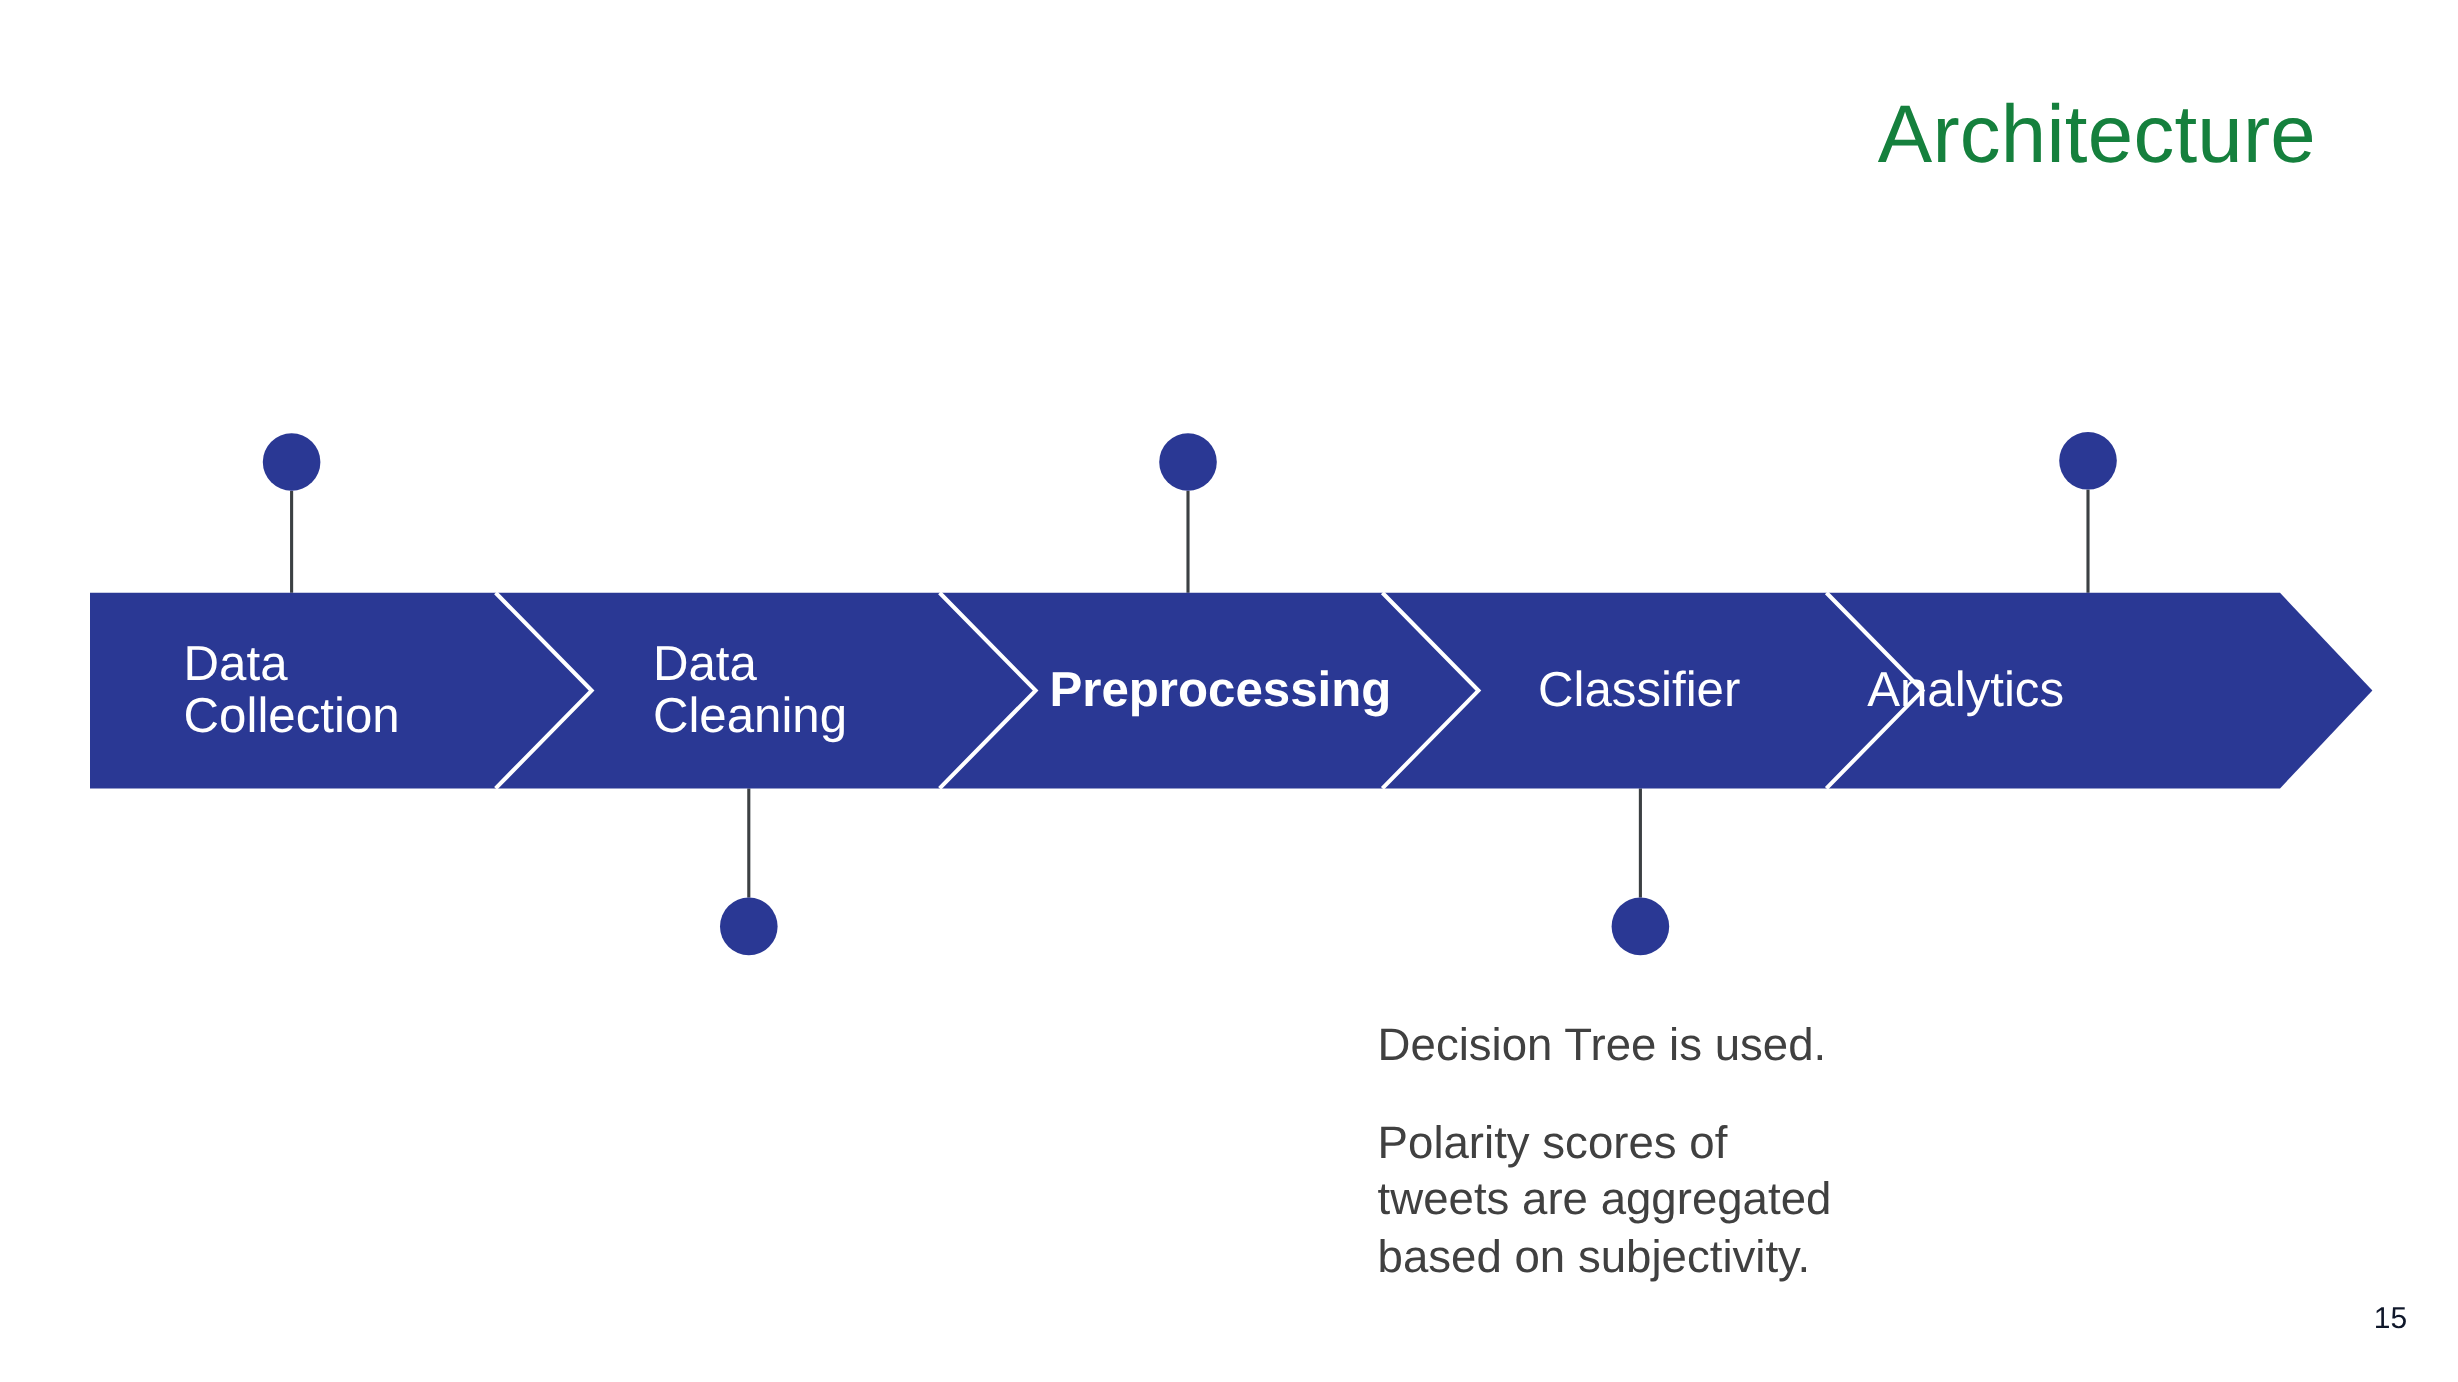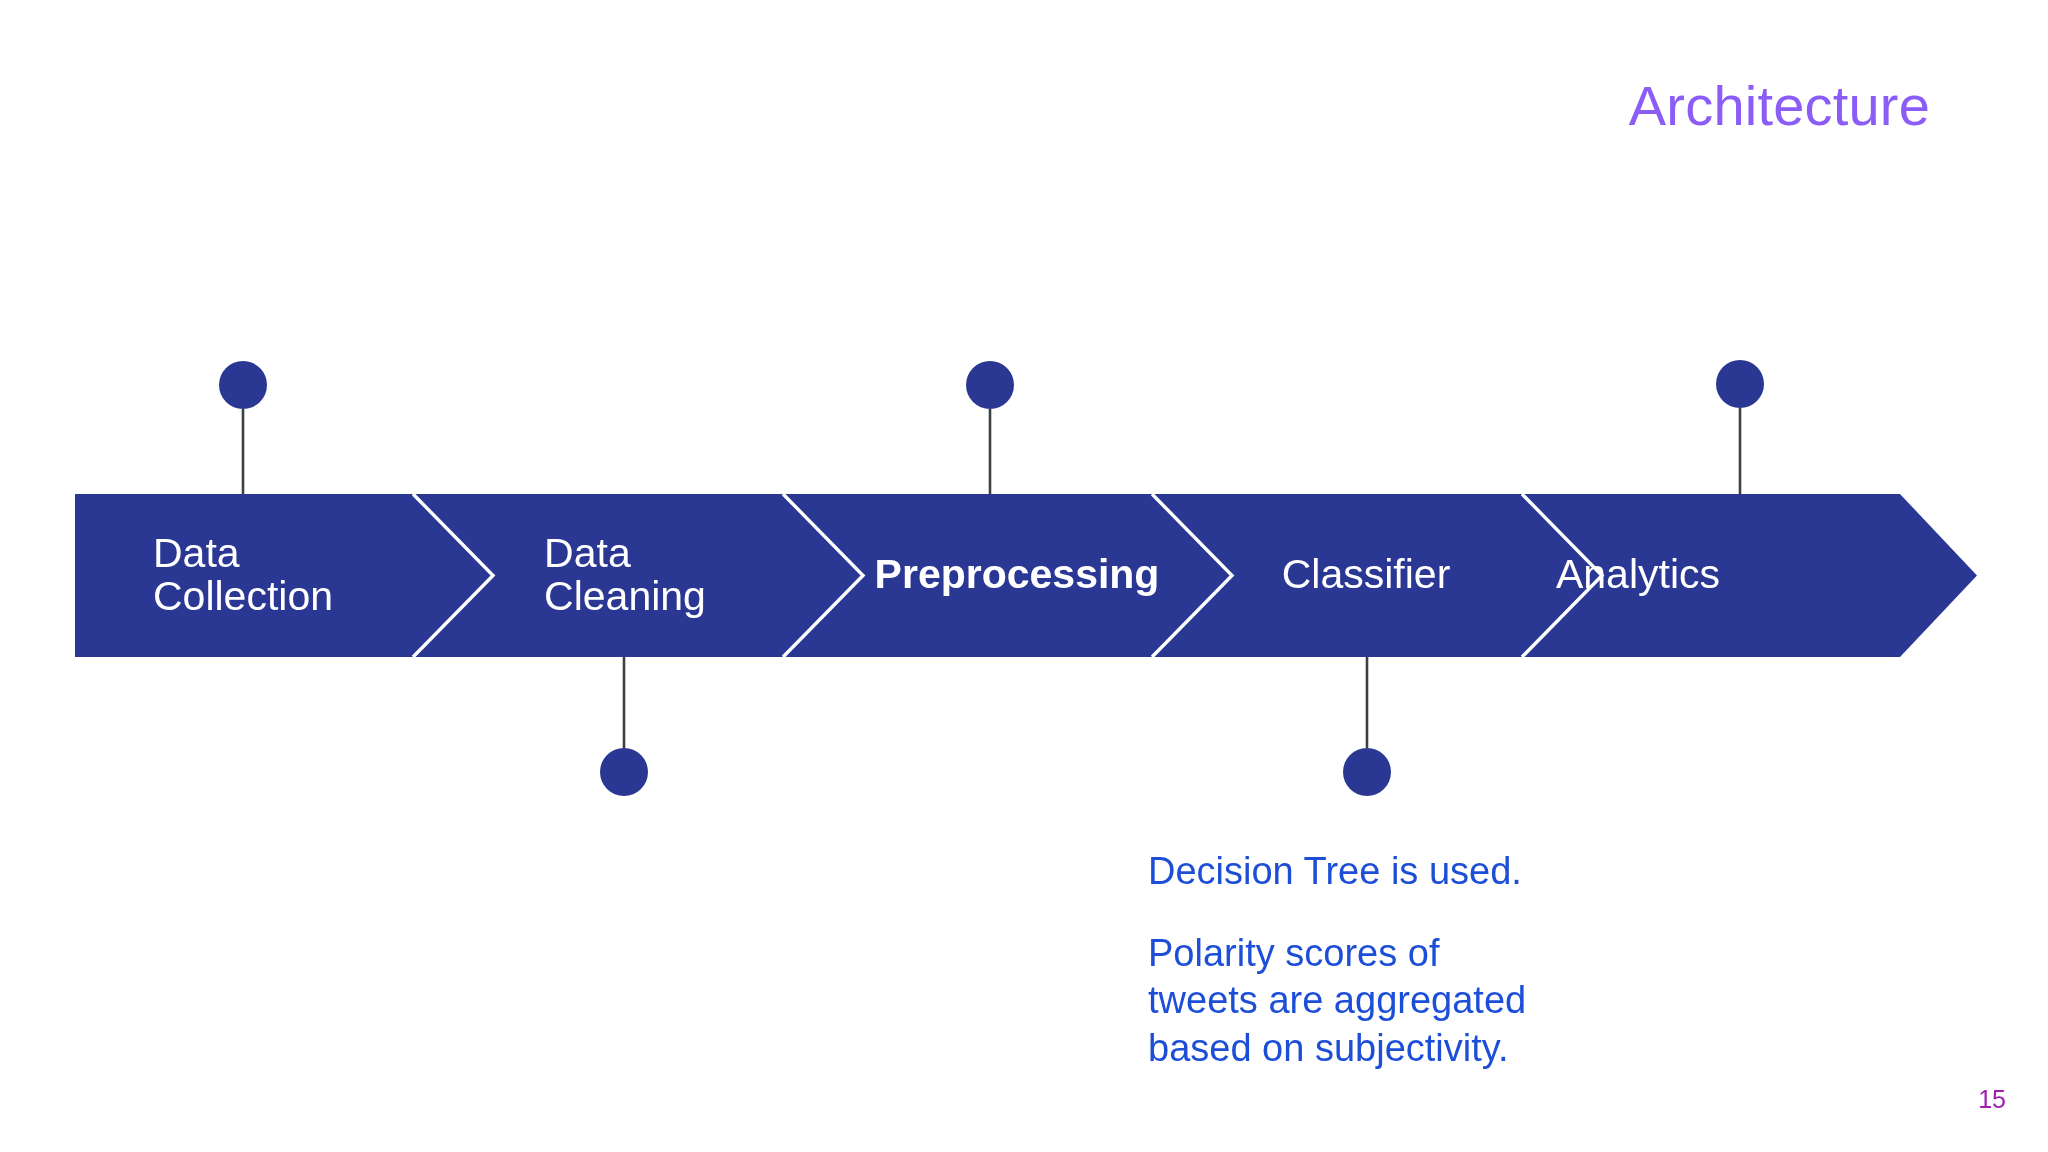--- a/index.html
+++ b/index.html
@@ -19,24 +19,24 @@
     height: 1152px;
     background: #ffffff;
     overflow: hidden;
   }
 
   
   #slide-title {
     position: absolute;
     right: 118px;
     top: 78px;
-    font-size: 56px;
+    font-size: 68px;
     line-height: 1.0;
     font-weight: 400;
-    color: #8b5cf6;
+    color: #15803d;
     letter-spacing: 0.2px;
     white-space: nowrap;
     text-align: right;
   }
 
   
   #pipeline-svg {
     position: absolute;
     left: 0;
     top: 0;
@@ -56,37 +56,37 @@
     transform: translate(-50%, -50%);
     pointer-events: none;
   }
 
   
   #notes {
     position: absolute;
     left: 1148px;
     top: 848px;
     width: 520px;
-    color: #1d4ed8;
+    color: #404040;
     font-size: 38px;
     line-height: 1.25;
   }
   .note-para {
     margin: 0 0 34px 0;
     white-space: pre-line;
   }
   .note-para:last-child { margin-bottom: 6px; }
 
   
   #page-number {
     position: absolute;
     right: 42px;
     bottom: 38px;
     font-size: 25px;
-    color: #a21caf;
+    color: #0f172a;
   }
 </style>
 </head>
 <body>
 
 <div id="slide">
 
   <div id="slide-title">Architecture</div>
 
   <svg id="pipeline-svg" viewBox="0 0 2048 1152">

